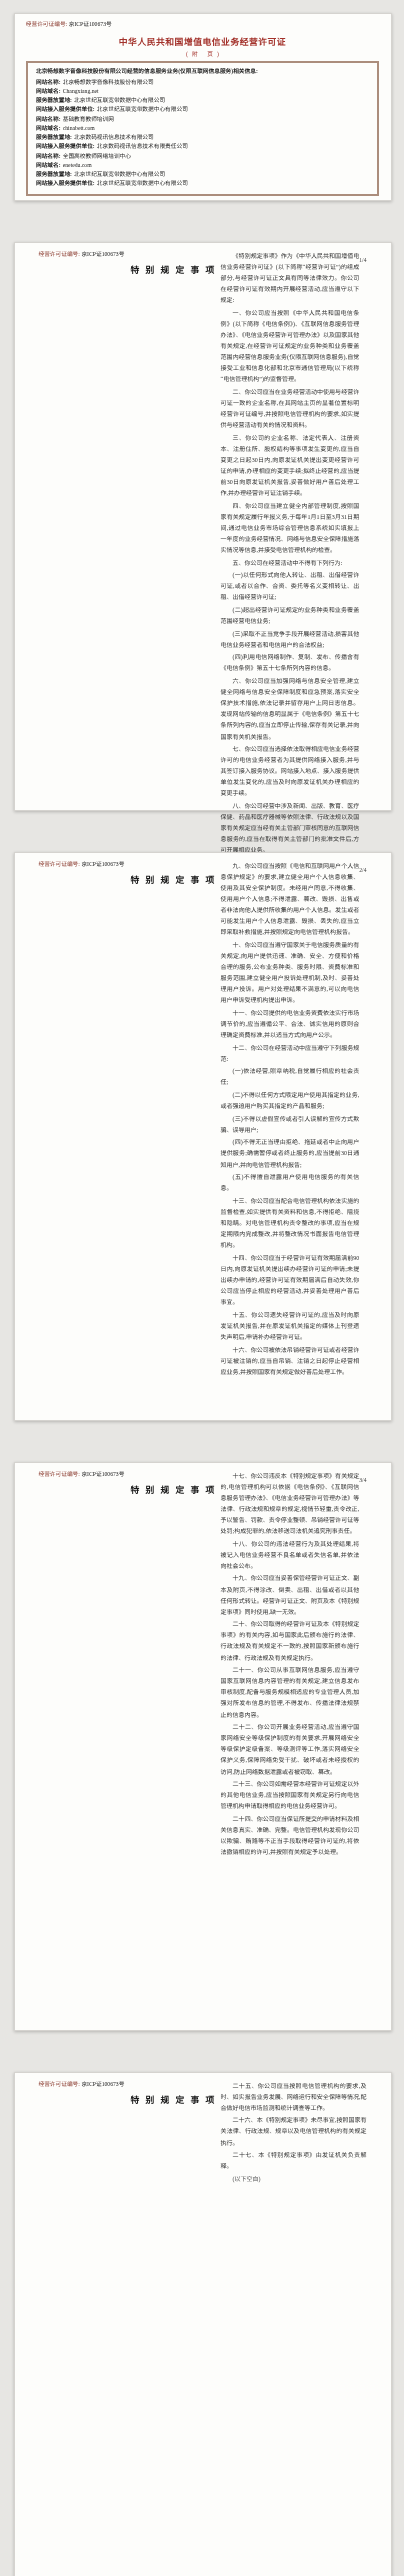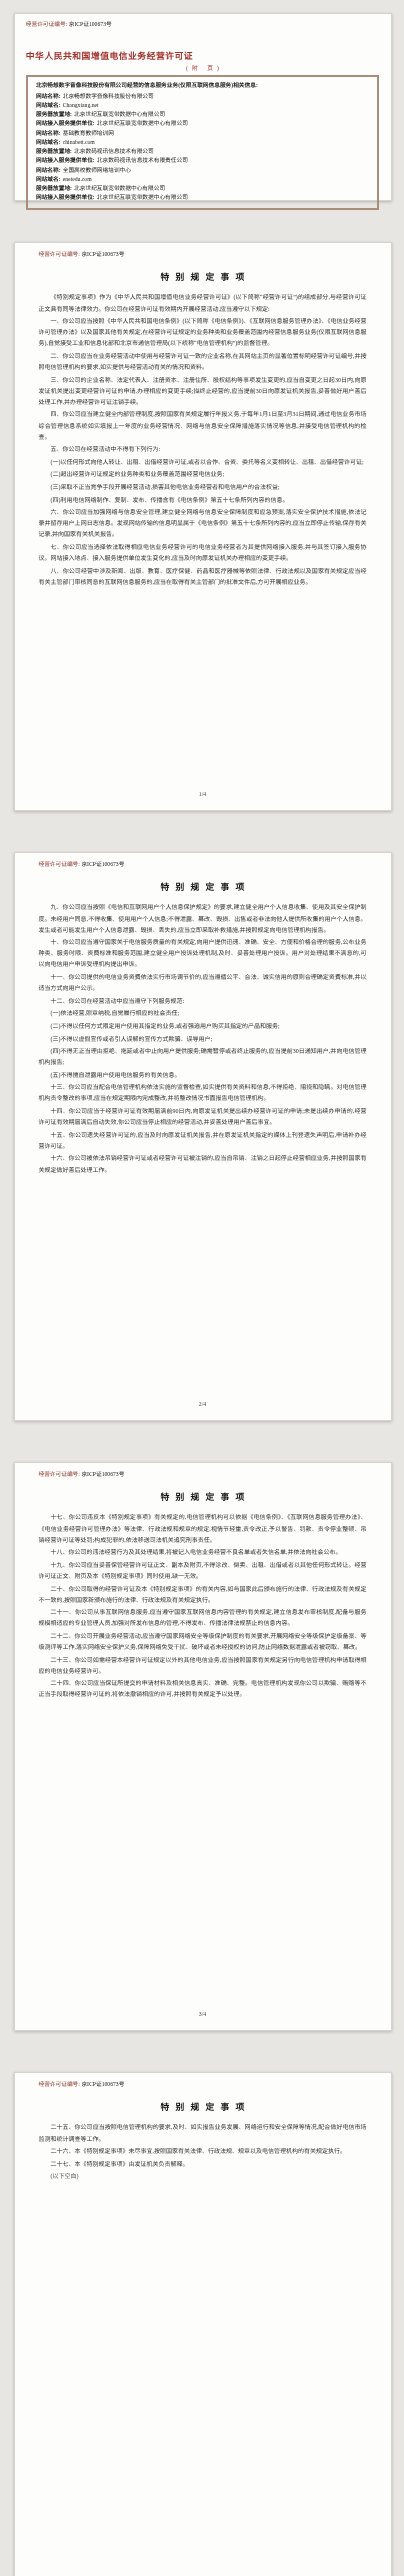--- a/index.html
+++ b/index.html
@@ -20,21 +20,22 @@
   }
   .page:last-child { margin-bottom: 0; }
 
   .page-header { font-size: 5.7px; line-height: 7.2px; }
   .lic-label { color: #8a3a2e; }
   .lic-no { color: #222; margin-left: 1.5px; }
 
   
   .page-cert { height: 188px; padding: 6.2px 11.3px 7.2px; }
   .cert-title {
-    margin: 21px 0 1px;
+    margin: 7px 0 1px;
+    text-align: center;
     font-size: 8.8px;
     font-weight: bold;
     letter-spacing: 0.5px;
     color: #a3322b;
   }
   .cert-sub {
     text-align: center;
     font-size: 5.7px;
     letter-spacing: 4.1px;
     padding-left: 4.1px;
@@ -51,21 +52,21 @@
   .cert-intro { margin: 0 0 1px; font-weight: bold; }
   .cert-line { display: block; }
   .f-label { font-weight: bold; color: #222; }
   .f-value { color: #222; margin-left: 2.1px; }
 
   
   .page-rules {
     height: 569px;
     padding: 7.2px 24px 13.4px;
     display: flex;
-    flex-direction: column;
+    flex-direction: row;
   }
   .page-rules.tall { height: 781px; }
   .rules-title {
     margin: 12.4px 0 9.3px;
     text-align: center;
     font-size: 8.8px;
     font-weight: bold;
     letter-spacing: 6.2px;
     padding-left: 6.2px;
     color: #161616;

